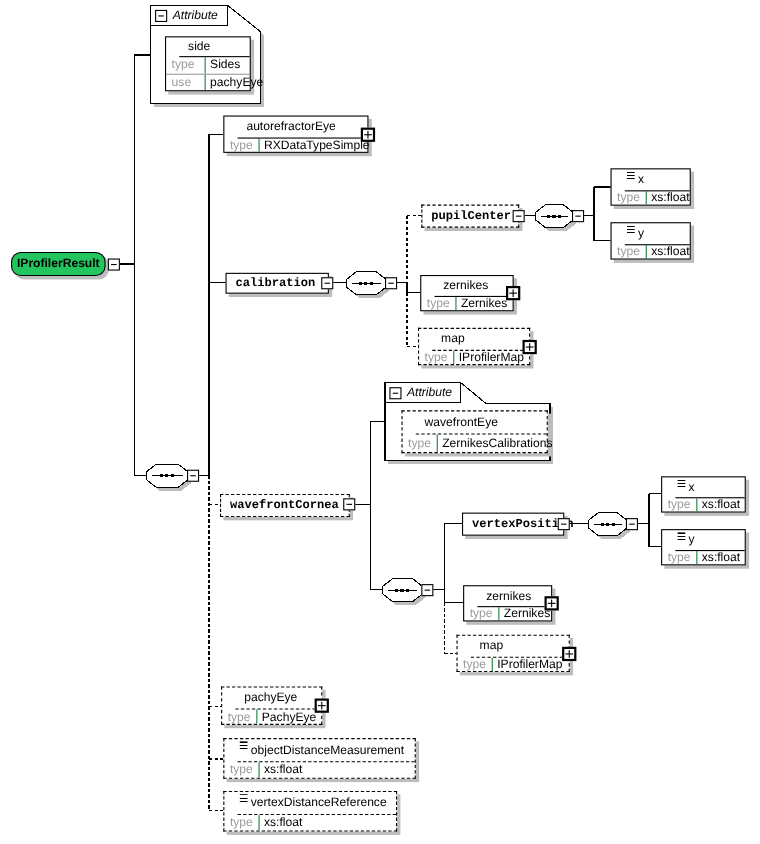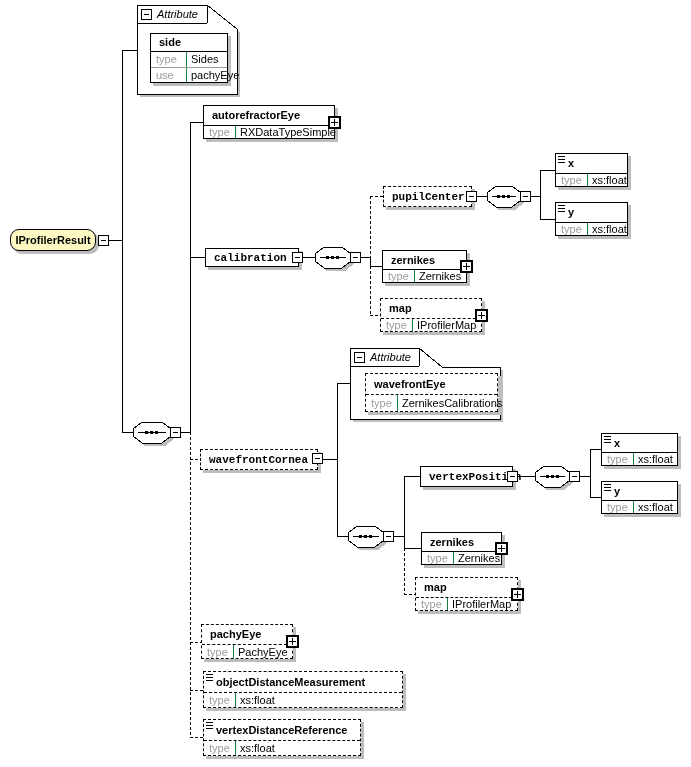--- a/index.html
+++ b/index.html
@@ -9,28 +9,28 @@
 
   
   .box { position:absolute; background:#fff; border:1px solid #000; box-sizing:border-box;
          box-shadow:3px 3px 0 0 #bdbdbd; }
   .dashedb { border-style:dashed; }
 
   
   .erow { display:flex; align-items:center; padding-left:8px; font-weight:bold; white-space:nowrap;font-family:Liberation Mono, monospace; }
 
   
-  .rootbox { position:absolute; background:#fef9c3; border:1px solid #000; border-radius:9px;
+  .rootbox { position:absolute; background:#22c55e; border:1px solid #000; border-radius:9px;
              box-sizing:border-box; box-shadow:3px 3px 0 0 #bdbdbd; font-weight:bold;
              display:flex; align-items:center; justify-content:center; white-space:nowrap; }
 
   
   .cbox { display:flex; flex-direction:column; }
-  .trow { height:19px; line-height:18px; font-weight:bold; padding-left:8px;
-          border-bottom:1px solid #000; position:relative; white-space:nowrap; }
+  .trow { height:19px; line-height:18px; font-weight:normal; padding-left:8px;
+          border-bottom:1px solid #000; position:relative; white-space:nowrap;margin-left:12px; }
   .dashedb .trow { border-bottom-style:dashed; }
   .trow.tall { height:20px; line-height:20px; }
   .yrow { flex:1; display:flex; align-items:stretch; white-space:nowrap; }
   .lbl { color:#9c9c9c; width:26px; min-width:26px; padding-left:5px; display:flex; align-items:center;
          border-right:1px solid #15803d; }
   .lblw { width:30px; min-width:30px; }
   .val { padding-left:4px; display:flex; align-items:center; }
   .midsep { border-bottom:1px solid #9c9c9c; }
 
   
@@ -269,21 +269,21 @@
 
   <div class="box cbox dashedb" style="left:201px;top:624px;width:92px;height:35px">
     <div class="trow">pachyEye</div>
     <div class="yrow">
       <span class="lbl">type</span>
       <span class="val">PachyEye</span>
     </div>
   </div>
   <span class="pbox" style="left:286px;top:635px"></span>
 
-  <div class="box cbox dashedb" style="left:203px;top:671px;width:200px;height:37px">
+  <div class="box cbox dashedb" style="left:203px;top:671px;width:175px;height:37px">
     <div class="trow tall withicon">
       <span class="sicon"></span>
       <span>objectDistanceMeasurement</span>
     </div>
     <div class="yrow">
       <span class="lbl">type</span>
       <span class="val">xs:float</span>
     </div>
   </div>
 

